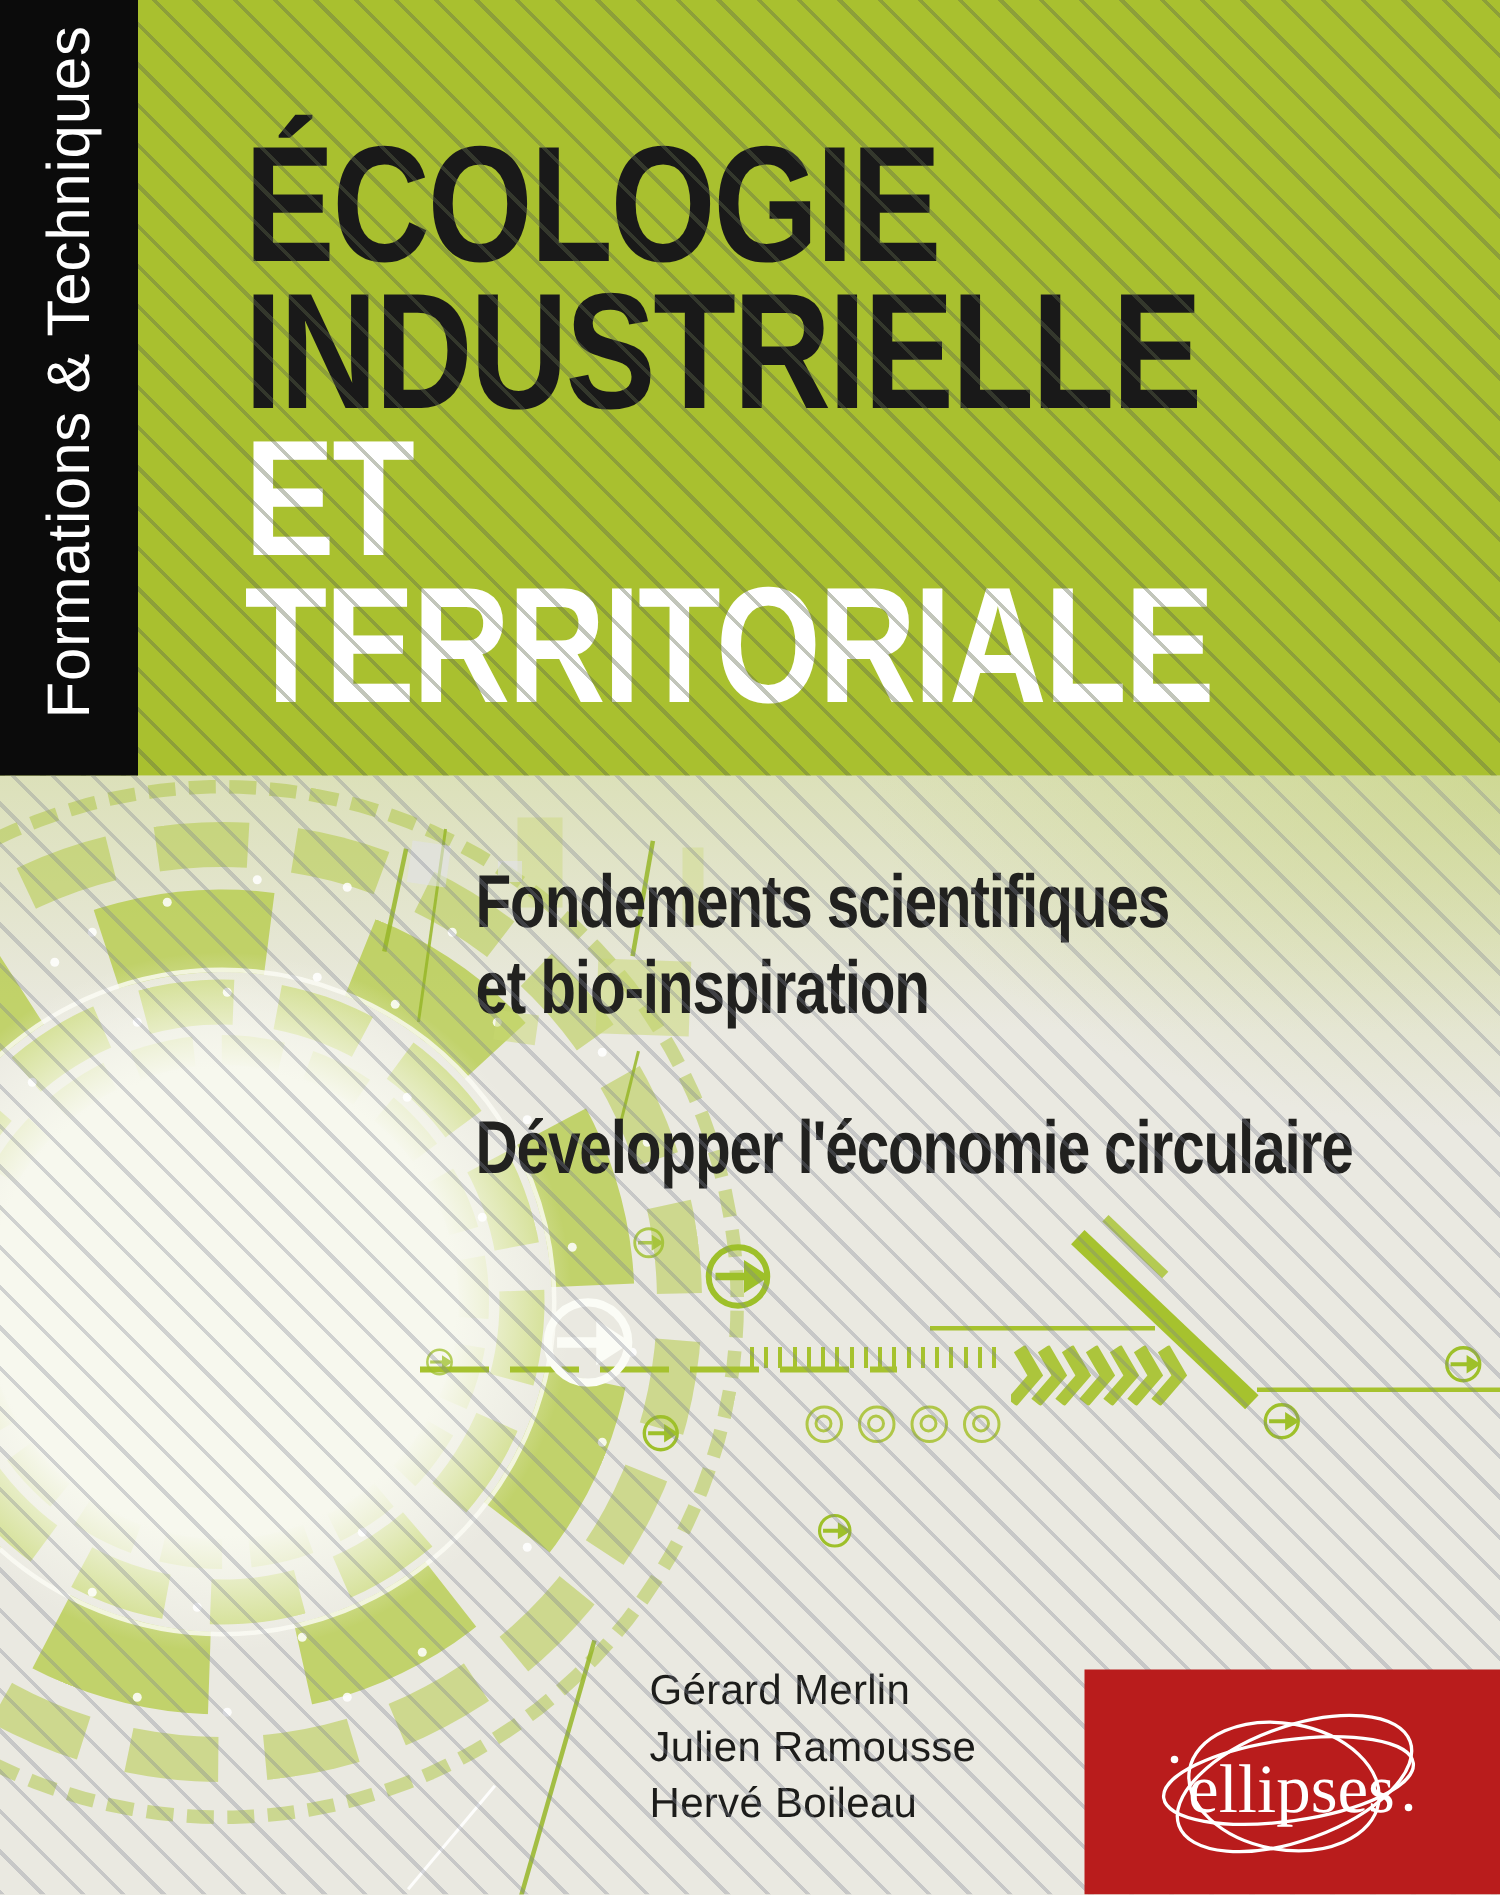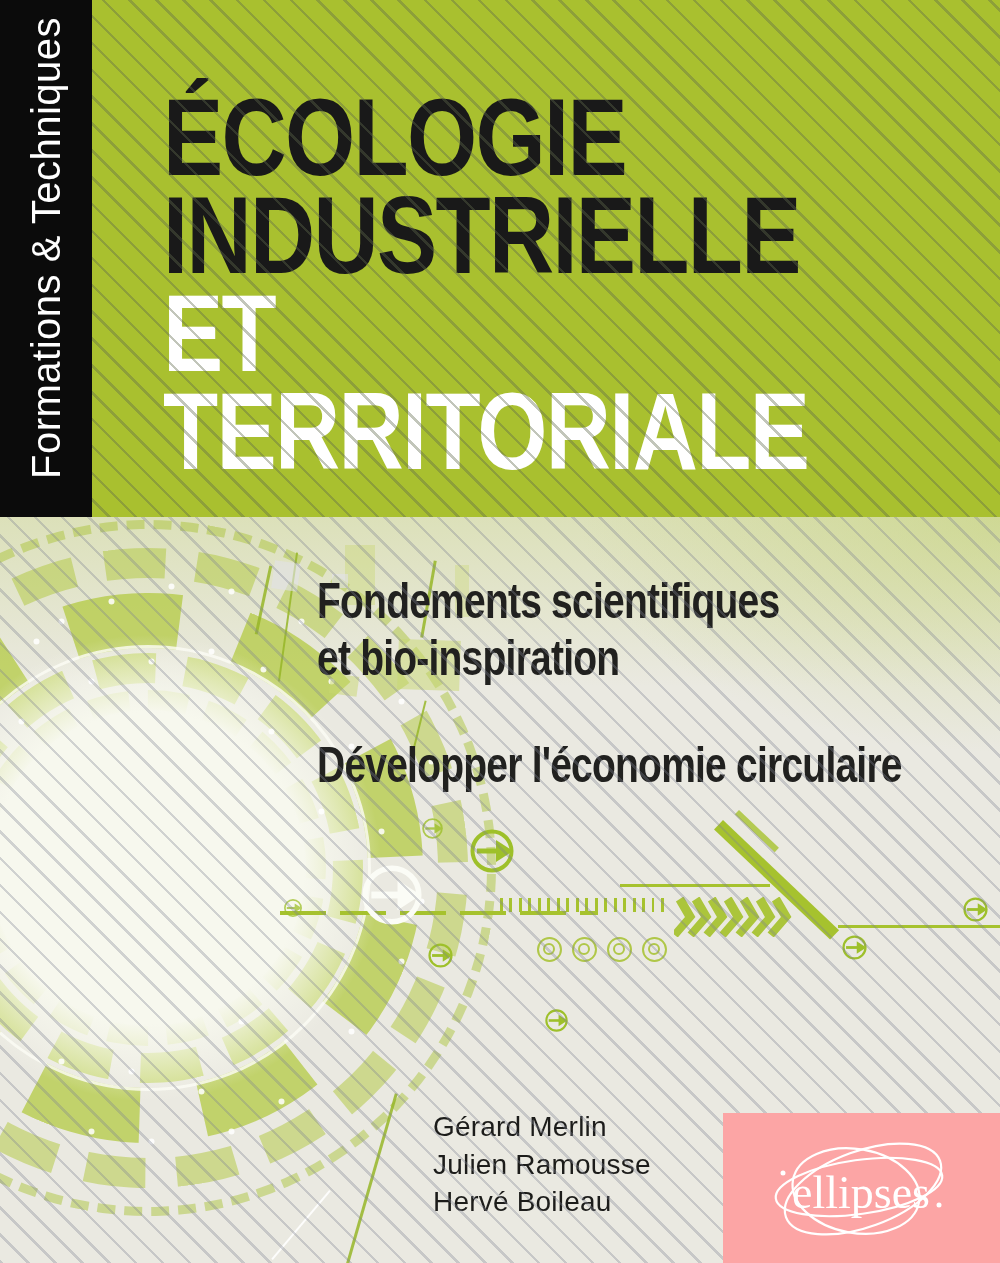--- a/index.html
+++ b/index.html
@@ -84,21 +84,21 @@
   
   .subtitle-block{position:absolute;left:317px;z-index:5;color:#21211f;font-weight:bold;}
   .sub-line{display:block;font-size:50px;line-height:57px;letter-spacing:-1px;
     transform:scaleX(.78);transform-origin:left top;white-space:nowrap;}
   .sub1{top:573px;}
   .sub2{top:737px;}
   
   .authors{position:absolute;left:433px;top:1108px;z-index:5;color:#1c1c1a;}
   .author-line{display:block;font-size:28px;line-height:37.5px;letter-spacing:.2px;white-space:nowrap;}
   
-  .logo-box{position:absolute;left:723px;top:1113px;width:277px;height:150px;background:#fca5a5;z-index:20;}
+  .logo-box{position:absolute;left:723px;top:1113px;width:277px;height:150px;background:#b91c1c;z-index:20;}
   .logo-box svg{display:block;width:100%;height:100%;}
   .logo-box text{font-family:"Liberation Serif", serif;}
 </style>
 </head>
 <body>
 
 <div class="light-section"></div>
 
 <div>
   <div class="ring ring-a"></div>

